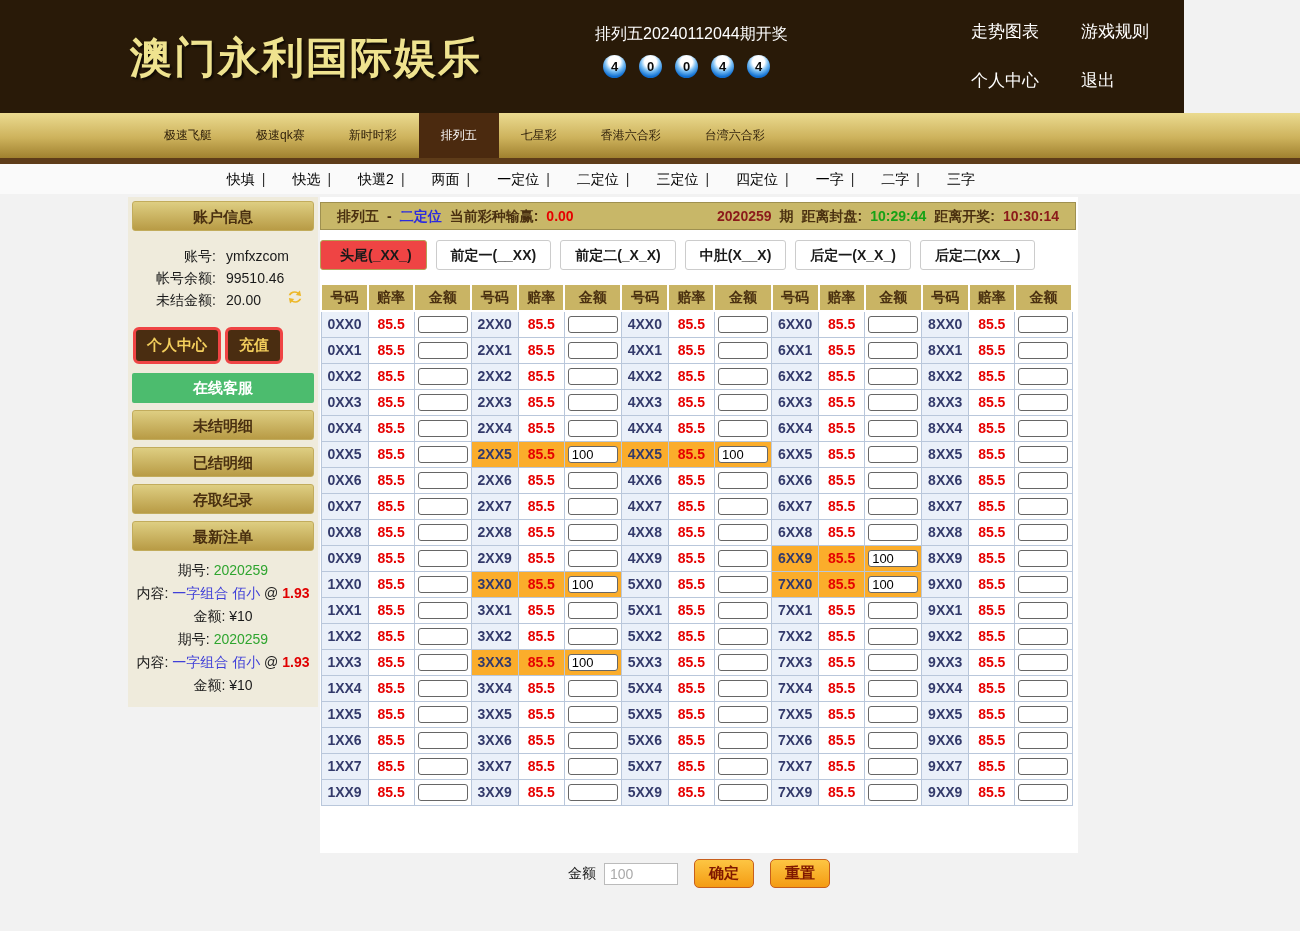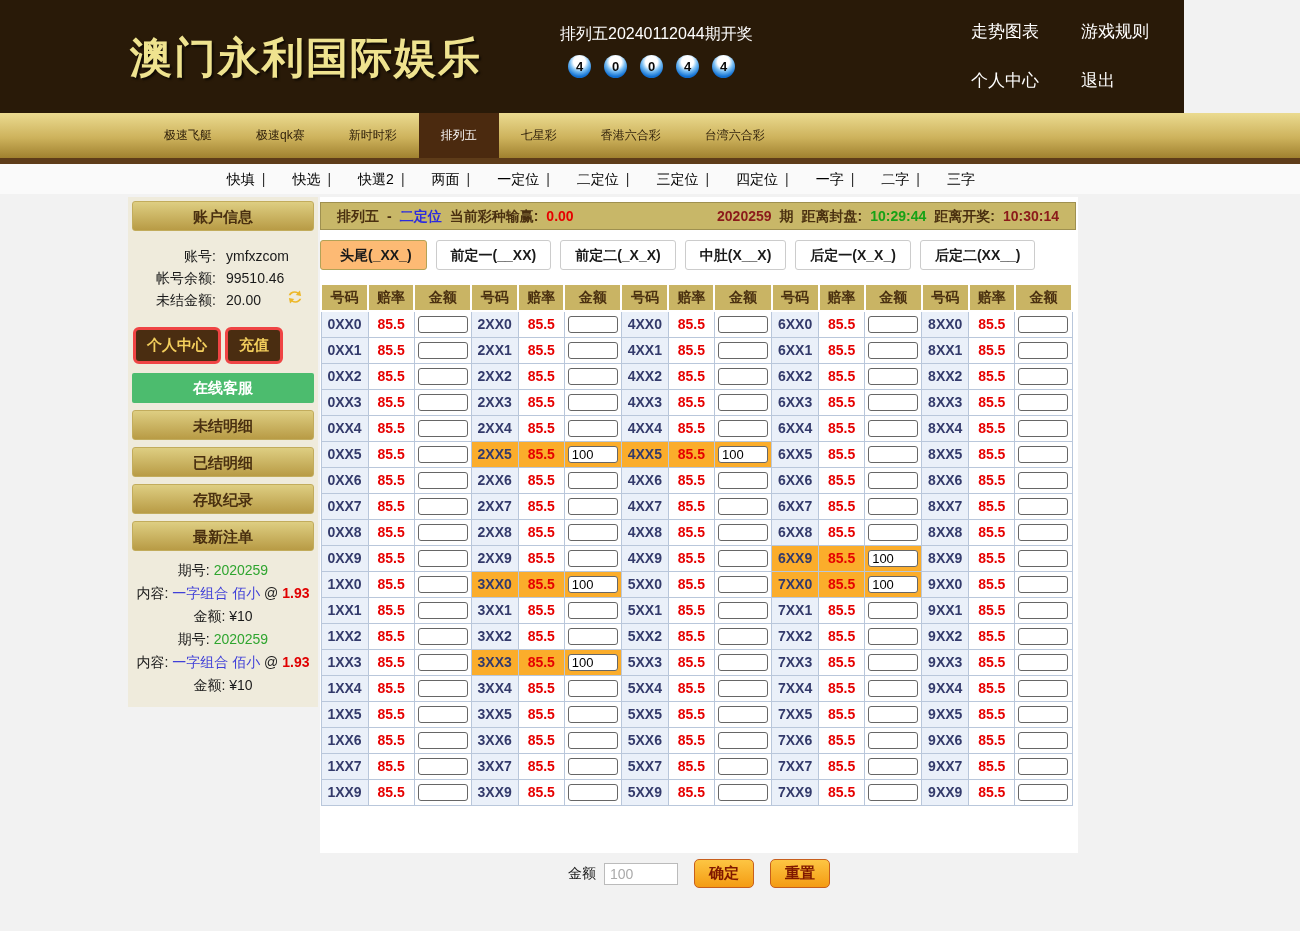--- a/index.html
+++ b/index.html
@@ -3,21 +3,21 @@
 <meta charset="utf-8">
 <style>
   * { margin:0; padding:0; box-sizing:border-box; }
   html,body { width:1300px; height:931px; overflow:hidden;
     font-family:"Liberation Sans","DejaVu Sans",sans-serif; background:#F2F2F2; }
 
   
   .header { position:absolute; left:0; top:0; width:1184px; height:113px; background:#291A08; }
   .brand { position:absolute; left:130px; top:30px; font-size:42px; font-weight:bold;
     color:#EFE38F; letter-spacing:2px; text-shadow:2px 2px 2px rgba(0,0,0,.6); }
-  .draw-block { position:absolute; left:560px; top:24px; }
+  .draw-block { position:absolute; left:595px; top:24px; }
   .draw-title { color:#FFFFFF; font-size:16px; }
   .balls { display:flex; gap:13px; margin-top:10px; margin-left:8px; }
   .ball { width:23px; height:23px; border-radius:50%;
     background:radial-gradient(circle at 50% 30%, #FFFFFF 30%, #7CC0F4 48%, #1272D4 74%, #0A4FA8 100%);
     display:flex; align-items:center; justify-content:center;
     font-size:13px; font-weight:bold; color:#0A0A0A; }
   .header-links { position:absolute; right:35px; top:20px; display:grid;
     grid-template-columns:auto auto; column-gap:42px; row-gap:26px; }
   .header-links span { color:#FFFFFF; font-size:17px; cursor:pointer; white-space:nowrap; }
 
@@ -68,21 +68,21 @@
   .statusbar span { margin:0 4px; }
   .st-mode { color:#2B2BE0; }
   .st-red { color:#E60000; }
   .st-darkred { color:#8B1A1A; }
   .st-green { color:#16A216; }
 
   .tabs { position:absolute; left:0; top:43px; display:flex; gap:9px; }
   .tab { height:30px; line-height:28px; padding:0 14px; font-size:14px; font-weight:bold;
     background:#FFFFFF; border:1px solid #CCCCCC; border-radius:3px; color:#1A1A1A;
     cursor:pointer; white-space:nowrap; }
-  .tab.active { background:#fdba74; border-color:#B3A257;padding-left:19px; }
+  .tab.active { background:#ef4444; border-color:#B3A257;padding-left:19px; }
 
   table.bet { position:absolute; left:0; top:86px; border-collapse:collapse; width:753px; }
   table.bet th { background:#C9B464; color:#4A3010; font-size:14px; font-weight:bold;
     height:27px; border:2px solid #FFFFFF; }
   table.bet td { border:1px solid #B9C7DB; height:26px; text-align:center; }
   td.num { background:#EAF0F9; color:#333A6B; font-weight:bold; font-size:14px; cursor:pointer; }
   td.odds { background:#FFFFFF; color:#E60000; font-weight:bold; font-size:14px; }
   td.amt { background:#FFFFFF; }
   td.sel { background:#FBAD2B; }
   td.amt input { width:50px; height:17px; border:1px solid #666666; border-radius:3px;

